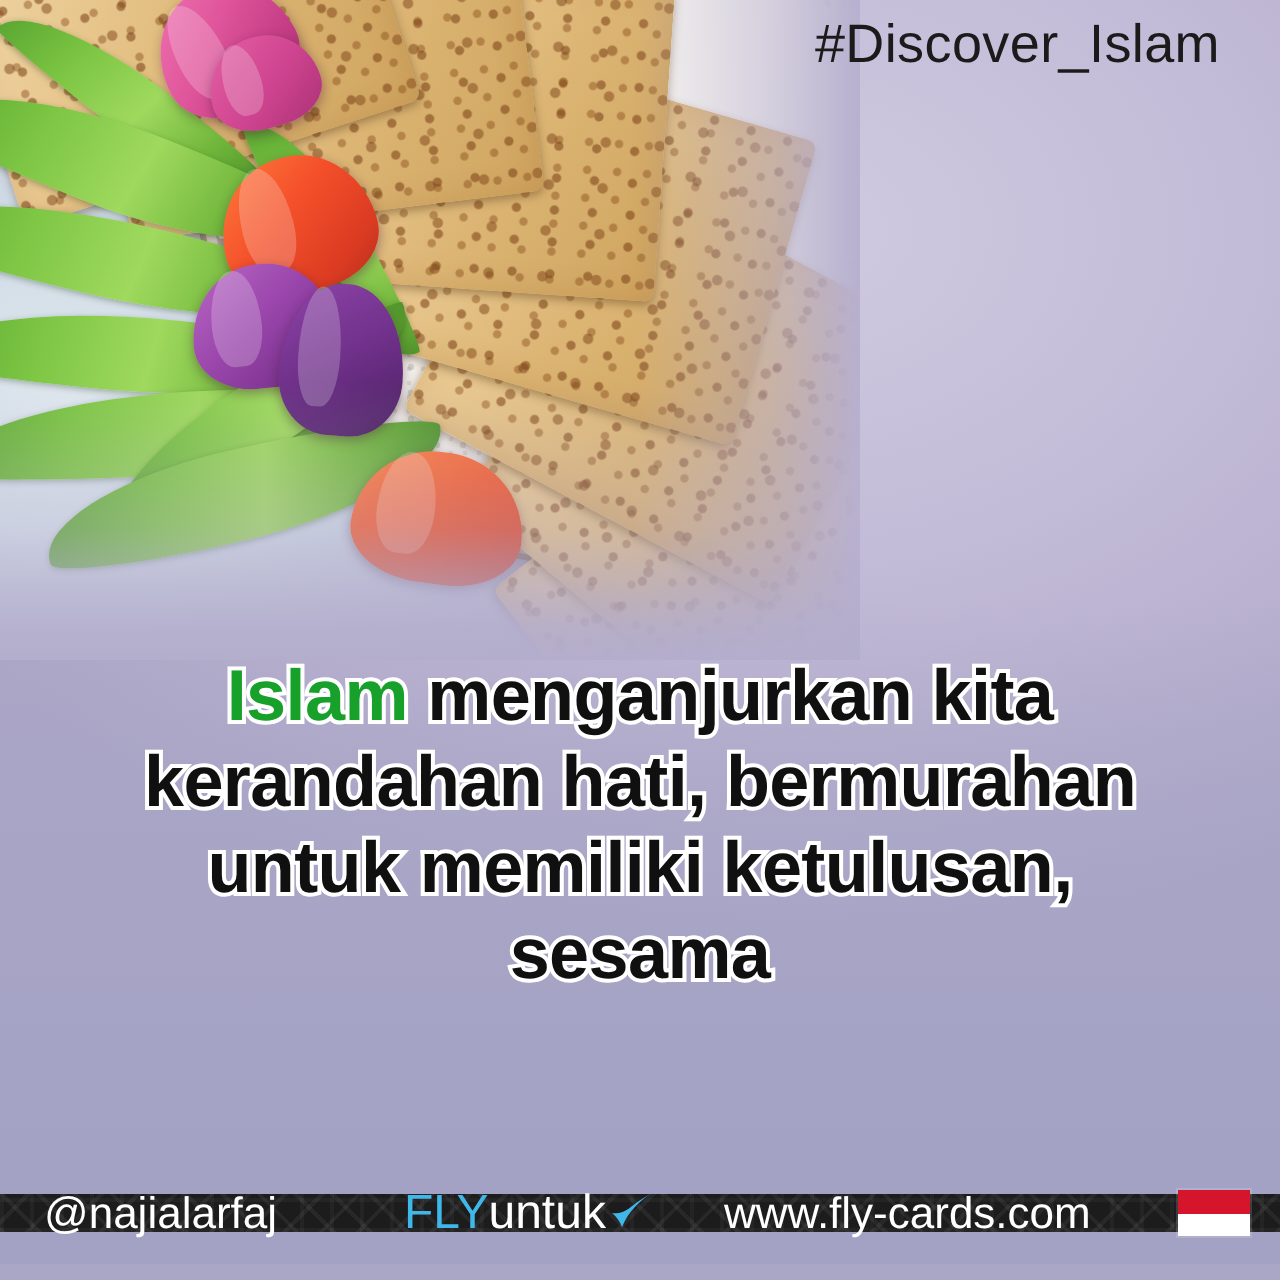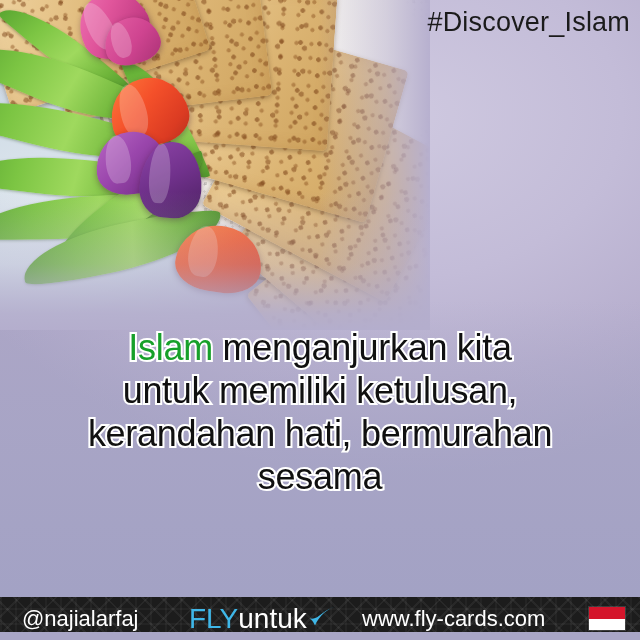--- a/index.html
+++ b/index.html
@@ -167,54 +167,54 @@
   
   #photo-fade {
     position:absolute; inset:0; pointer-events:none;
     background:
       linear-gradient(180deg, rgba(185,178,208,0) 58%, rgba(185,178,208,.35) 80%, rgba(180,174,205,.92) 95%, #b4aecd 100%),
       linear-gradient(90deg, rgba(185,178,208,0) 74%, rgba(184,177,207,.55) 90%, #b7b0cf 100%);
   }
 
   
   #hashtag {
-    position:absolute; right:10px; top:7px;
+    position:absolute; right:30px; top:7px;
     font-size:27px; color:#1b1b1b; letter-spacing:.2px;
     white-space:nowrap;
   }
 
   
   #quote {
     position:absolute; left:0; right:0; top:326px;
     text-align:center;
-    font-weight:normal;
+    font-weight:bold;
     font-size:36px;
     line-height:43px;
     letter-spacing:-.3px;
     color:#101010;
     -webkit-text-stroke:4px #ffffff;
     paint-order:stroke fill;
     text-shadow:0 1px 0 rgba(255,255,255,.5);
   }
   #quote .ln { display:block; white-space:nowrap; }
   #quote .hl { color:#17a02a; }
 
   
   #footer {
-    position:absolute; left:0; right:0; top:597px; height:43px;
+    position:absolute; left:0; right:0; top:597px; height:19px;
     background-color:#1c1c1c;
     background-image:
       repeating-linear-gradient(45deg, rgba(255,255,255,.055) 0 2px, transparent 2px 13px),
       repeating-linear-gradient(-45deg, rgba(255,255,255,.055) 0 2px, transparent 2px 13px),
       repeating-linear-gradient(0deg, rgba(255,255,255,.035) 0 2px, transparent 2px 15px),
       repeating-linear-gradient(90deg, rgba(255,255,255,.035) 0 2px, transparent 2px 15px);
     display:flex; align-items:center;
   }
   #handle { position:absolute; left:22px; color:#fff; font-size:22px; white-space:nowrap; }
-  #brand  { position:absolute; left:189px; font-size:28px; white-space:nowrap; display:flex; align-items:center; }
+  #brand  { position:absolute; left:202px; font-size:24px; white-space:nowrap; display:flex; align-items:center; }
   #brand .fly   { color:#3fb7e8; font-weight:400; }
   #brand .cards { color:#ffffff; font-weight:400; }
   #bird { margin-left:1px; margin-top:-6px; display:inline-block; line-height:0; }
   #site { position:absolute; left:362px; color:#fff; font-size:22px; white-space:nowrap; }
   #flag {
     position:absolute; left:588px; width:38px; height:25px;
     border:1px solid rgba(255,255,255,.15);
   }
   #flag .fr { height:50%; background:#d4152b; }
   #flag .fw { height:50%; background:#ffffff; }
@@ -272,22 +272,22 @@
       <div class="tulip t-orange2"></div>
 
     </div>
     <div id="photo-fade"></div>
   </div>
 
   <div id="hashtag">#Discover_Islam</div>
 
   <div id="quote">
     <span class="ln"><span class="hl">Islam</span> <span>menganjurkan kita</span></span>
+    <span class="ln">kerandahan hati, bermurahan</span>
     <span class="ln">untuk memiliki ketulusan,</span>
-    <span class="ln">kerandahan hati, bermurahan</span>
     <span class="ln">sesama</span>
   </div>
 
   <div id="footer">
 
     <div id="handle">@najialarfaj</div>
 
     <div id="brand">
       <span class="fly">FLY</span>
         <span class="cards">untuk</span>

